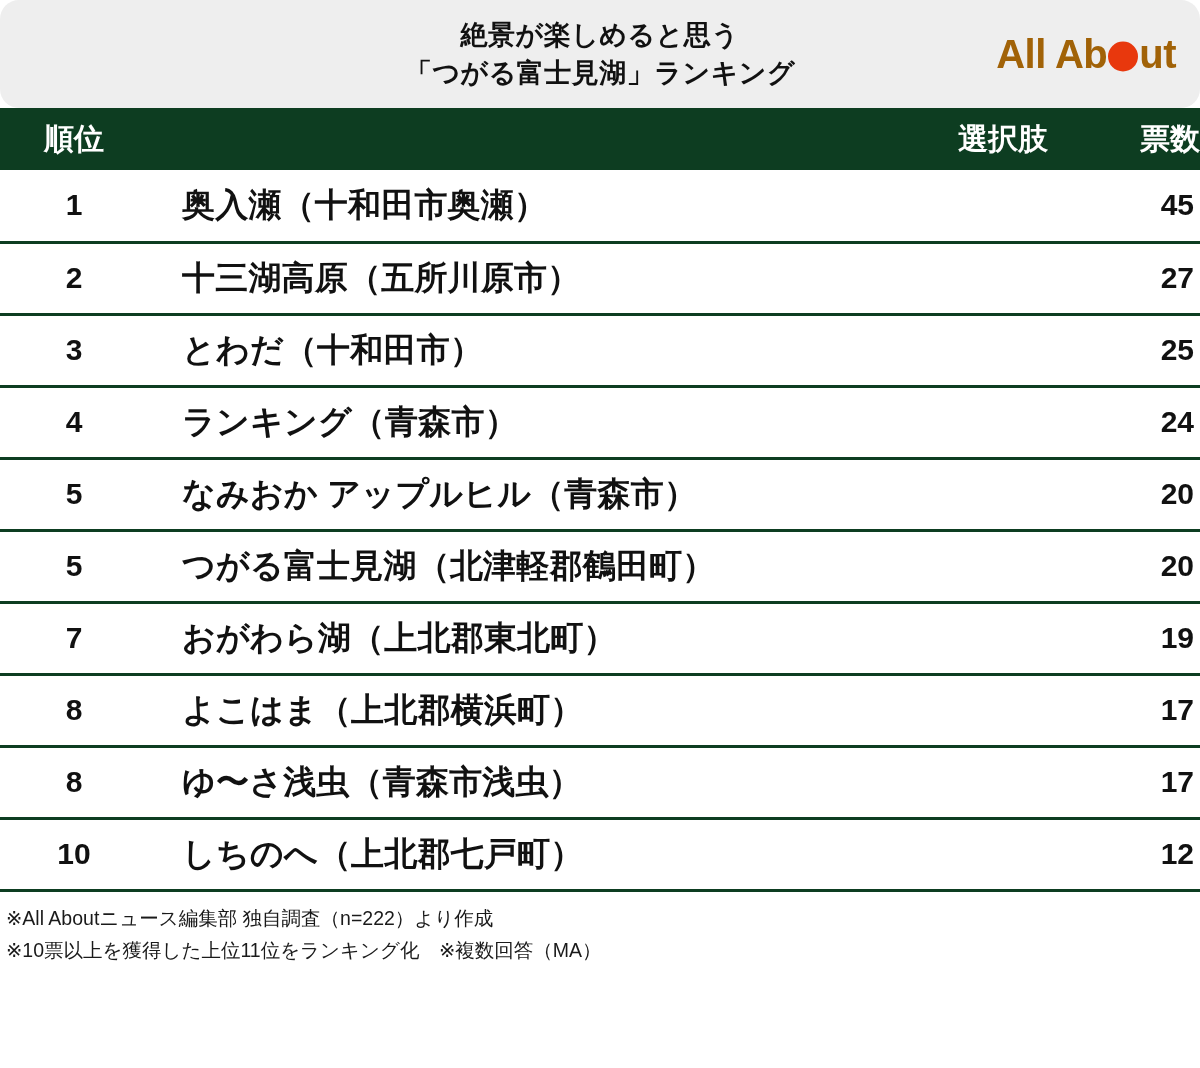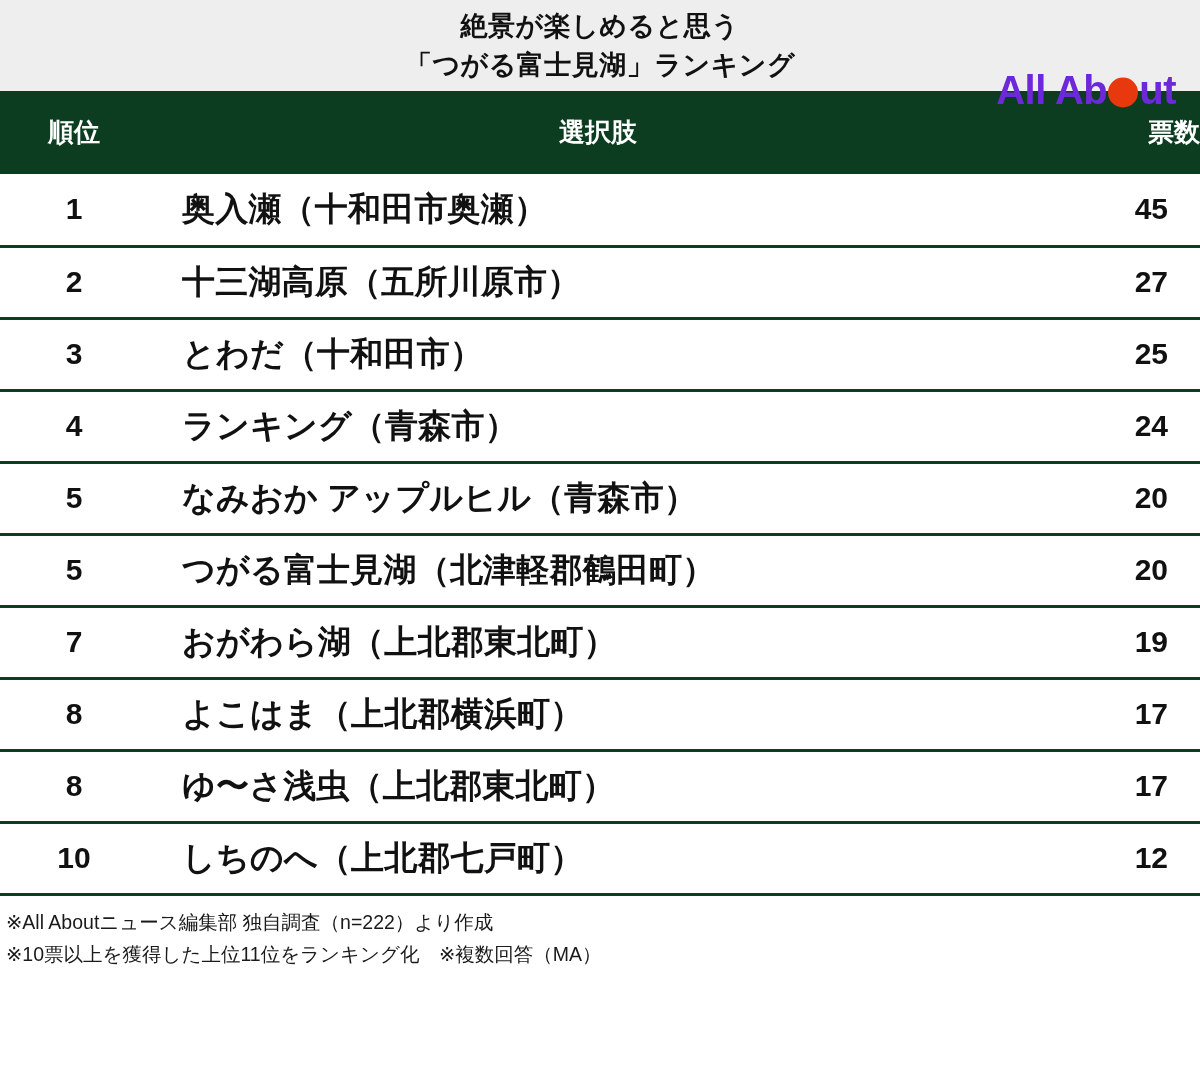--- a/index.html
+++ b/index.html
@@ -12,47 +12,47 @@
   .page {
     width: 1200px;
     height: 1068px;
     position: relative;
     overflow: hidden;
     background: #ffffff;
   }
 
   
   .header {
-    height: 91px;
+    height: 108px;
     background: #eeeeee;
     position: relative;
     display: flex;
     align-items: center;
     justify-content: center;
+    border-radius: 19px;
   }
   .header-title {
     text-align: center;
     font-size: 27px;
     font-weight: bold;
     line-height: 1.42;
     color: #111111;
     letter-spacing: 0.5px;
   }
   .logo {
     position: absolute;
     right: 24px;
     top: 50%;
     transform: translateY(-50%);
     display: flex;
     align-items: baseline;
     font-size: 40px;
     font-weight: bold;
-    color: #6d28d9;
+    color: #a16207;
     letter-spacing: -0.5px;
-    margin-top: 44px;
   }
   .logo .logo-dot {
     display: inline-block;
     width: 30px;
     height: 30px;
     border-radius: 50%;
     background: #e8380d;
     margin: 0 1px;
     position: relative;
     top: 4px;
@@ -60,39 +60,39 @@
 
   
   table.rank-table {
     width: 1200px;
     border-collapse: collapse;
     table-layout: fixed;
   }
   table.rank-table thead th {
     background: #0d3d21;
     color: #ffffff;
-    font-size: 26px;
+    font-size: 30px;
     font-weight: bold;
-    height: 83px;
+    height: 62px;
     vertical-align: middle;
   }
   th.col-rank, td.col-rank { width: 148px; text-align: center; }
-  th.col-choice, td.col-choice { width: 900px; text-align: center; }
+  th.col-choice, td.col-choice { width: 900px; text-align: right; }
   th.col-votes, td.col-votes { width: 152px; text-align: right; }
 
   table.rank-table tbody td {
     height: 72px;
     border-bottom: 3px solid #0d3d21;
     font-weight: bold;
     color: #111111;
     vertical-align: middle;
   }
   table.rank-table tbody tr:first-child td { border-top: 0; }
   td.col-rank { font-size: 30px; }
-  td.col-votes { font-size: 30px; padding-right: 32px; }
+  td.col-votes { font-size: 30px; padding-right: 6px; }
   td.col-choice {
     font-size: 33px;
     text-align: left;
     padding-left: 34px;
     letter-spacing: 0.2px;
   }
 
   
   .notes {
     padding: 10px 8px 0 6px;
@@ -165,21 +165,21 @@
         <td class="col-choice">おがわら湖（上北郡東北町）</td>
         <td class="col-votes">19</td>
       </tr>
       <tr>
         <td class="col-rank">8</td>
         <td class="col-choice">よこはま（上北郡横浜町）</td>
         <td class="col-votes">17</td>
       </tr>
       <tr>
         <td class="col-rank">8</td>
-        <td class="col-choice">ゆ〜さ浅虫（上北郡東北町）</td>
+        <td class="col-choice">ゆ〜さ浅虫（青森市浅虫）</td>
         <td class="col-votes">17</td>
       </tr>
       <tr>
         <td class="col-rank">10</td>
         <td class="col-choice">しちのへ（上北郡七戸町）</td>
         <td class="col-votes">12</td>
       </tr>
     </tbody>
   </table>
 

